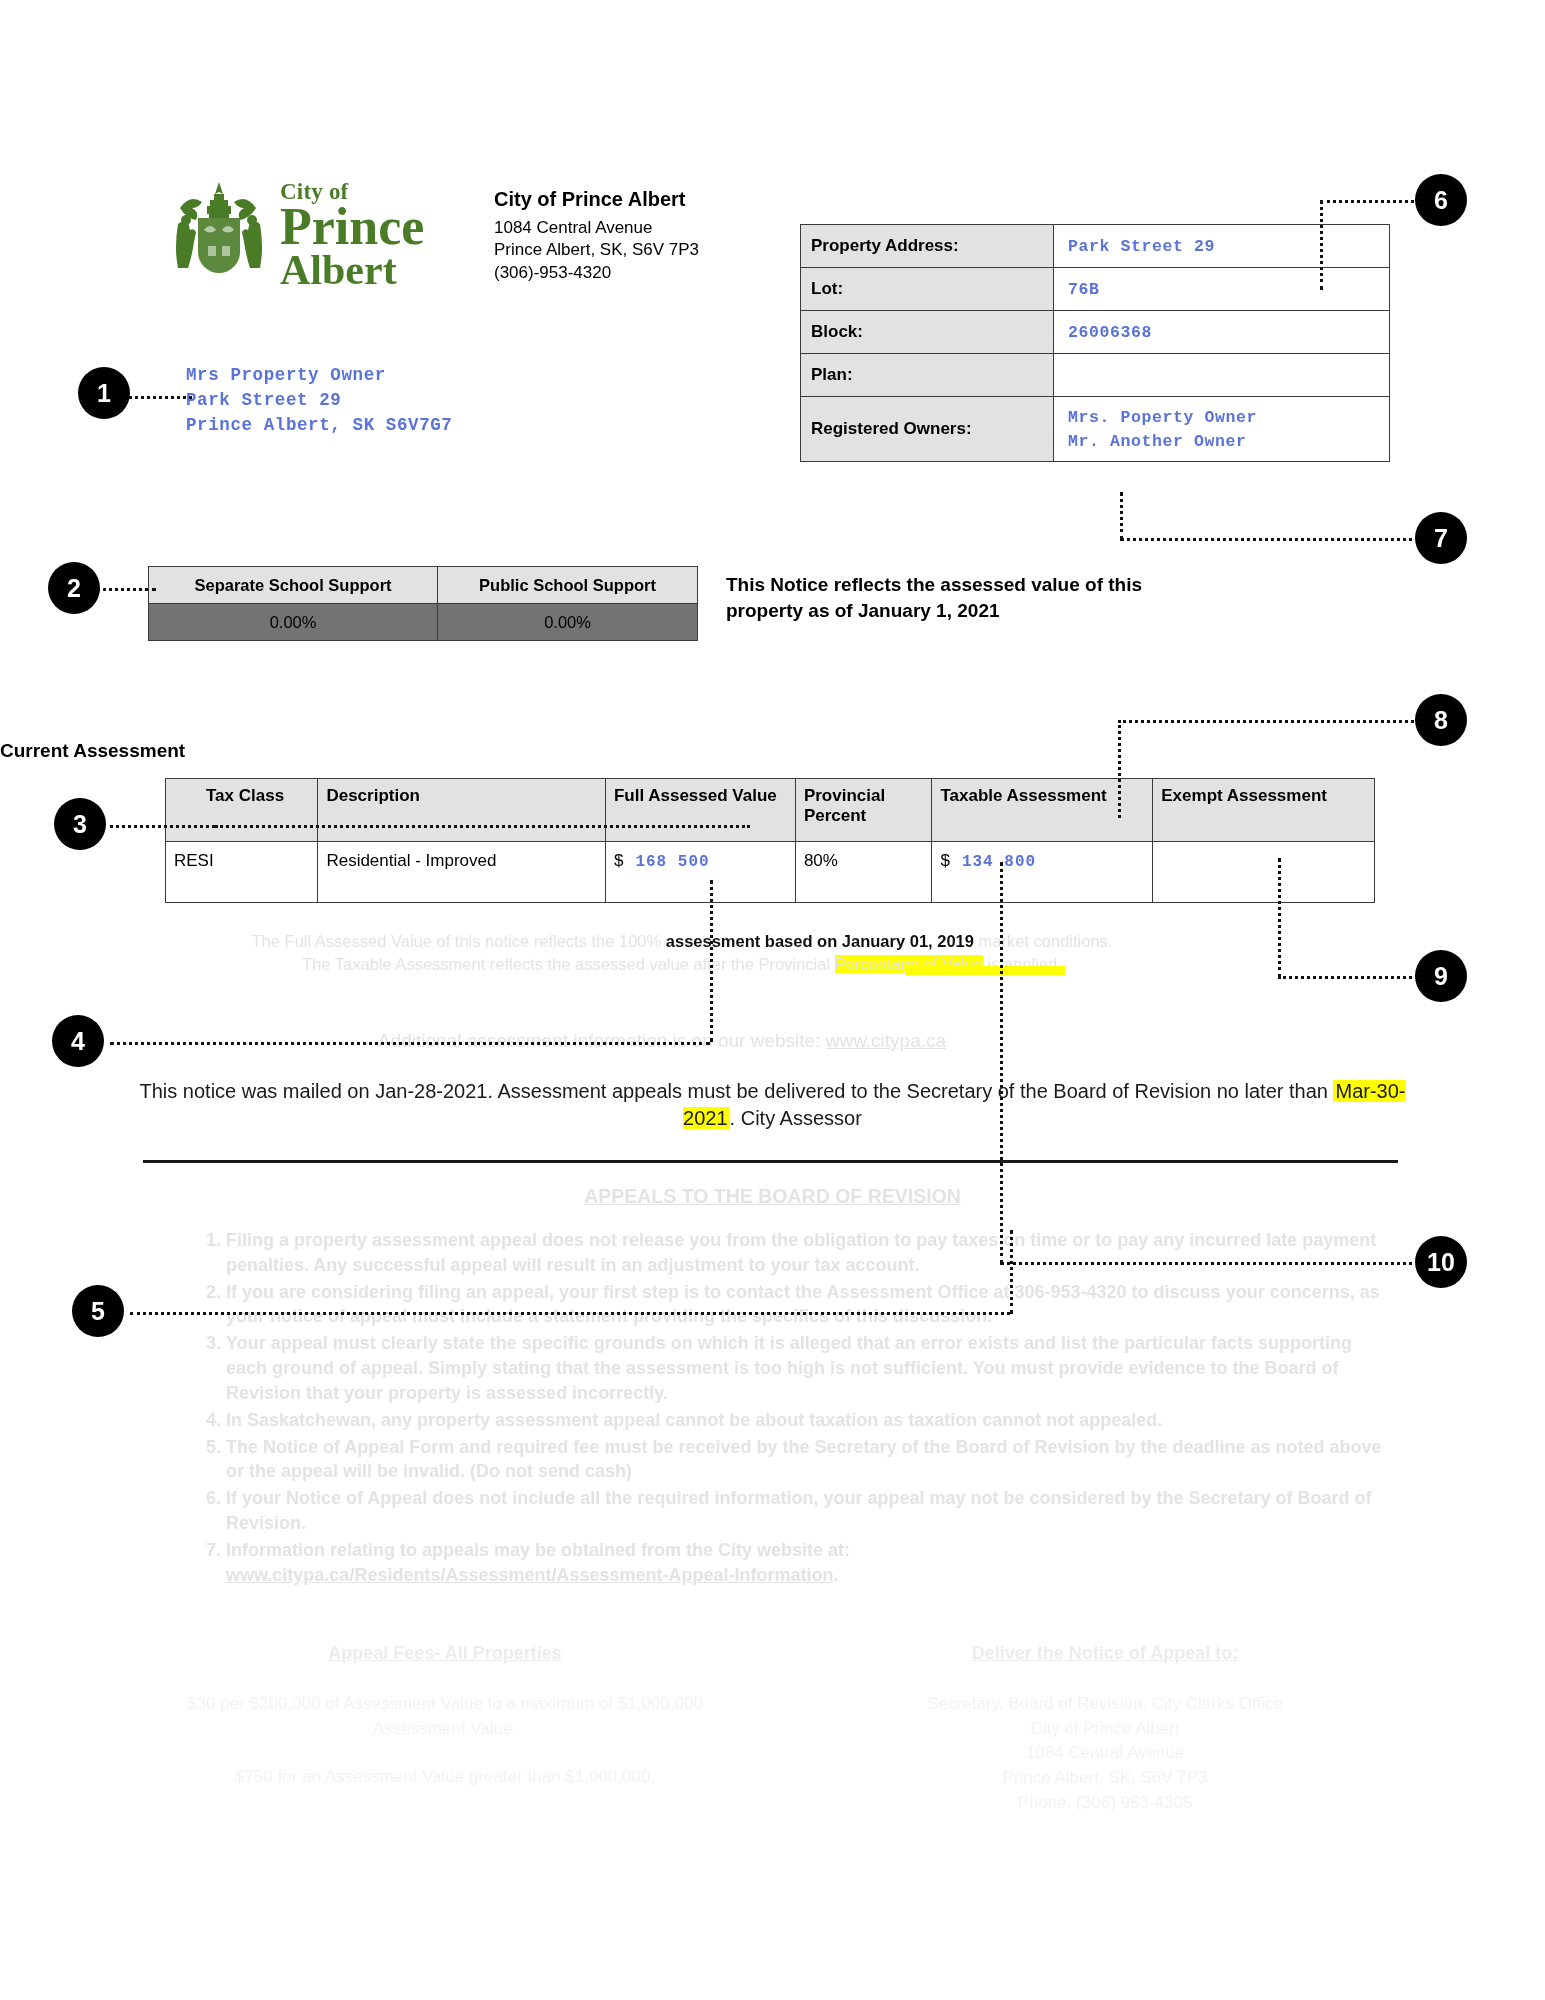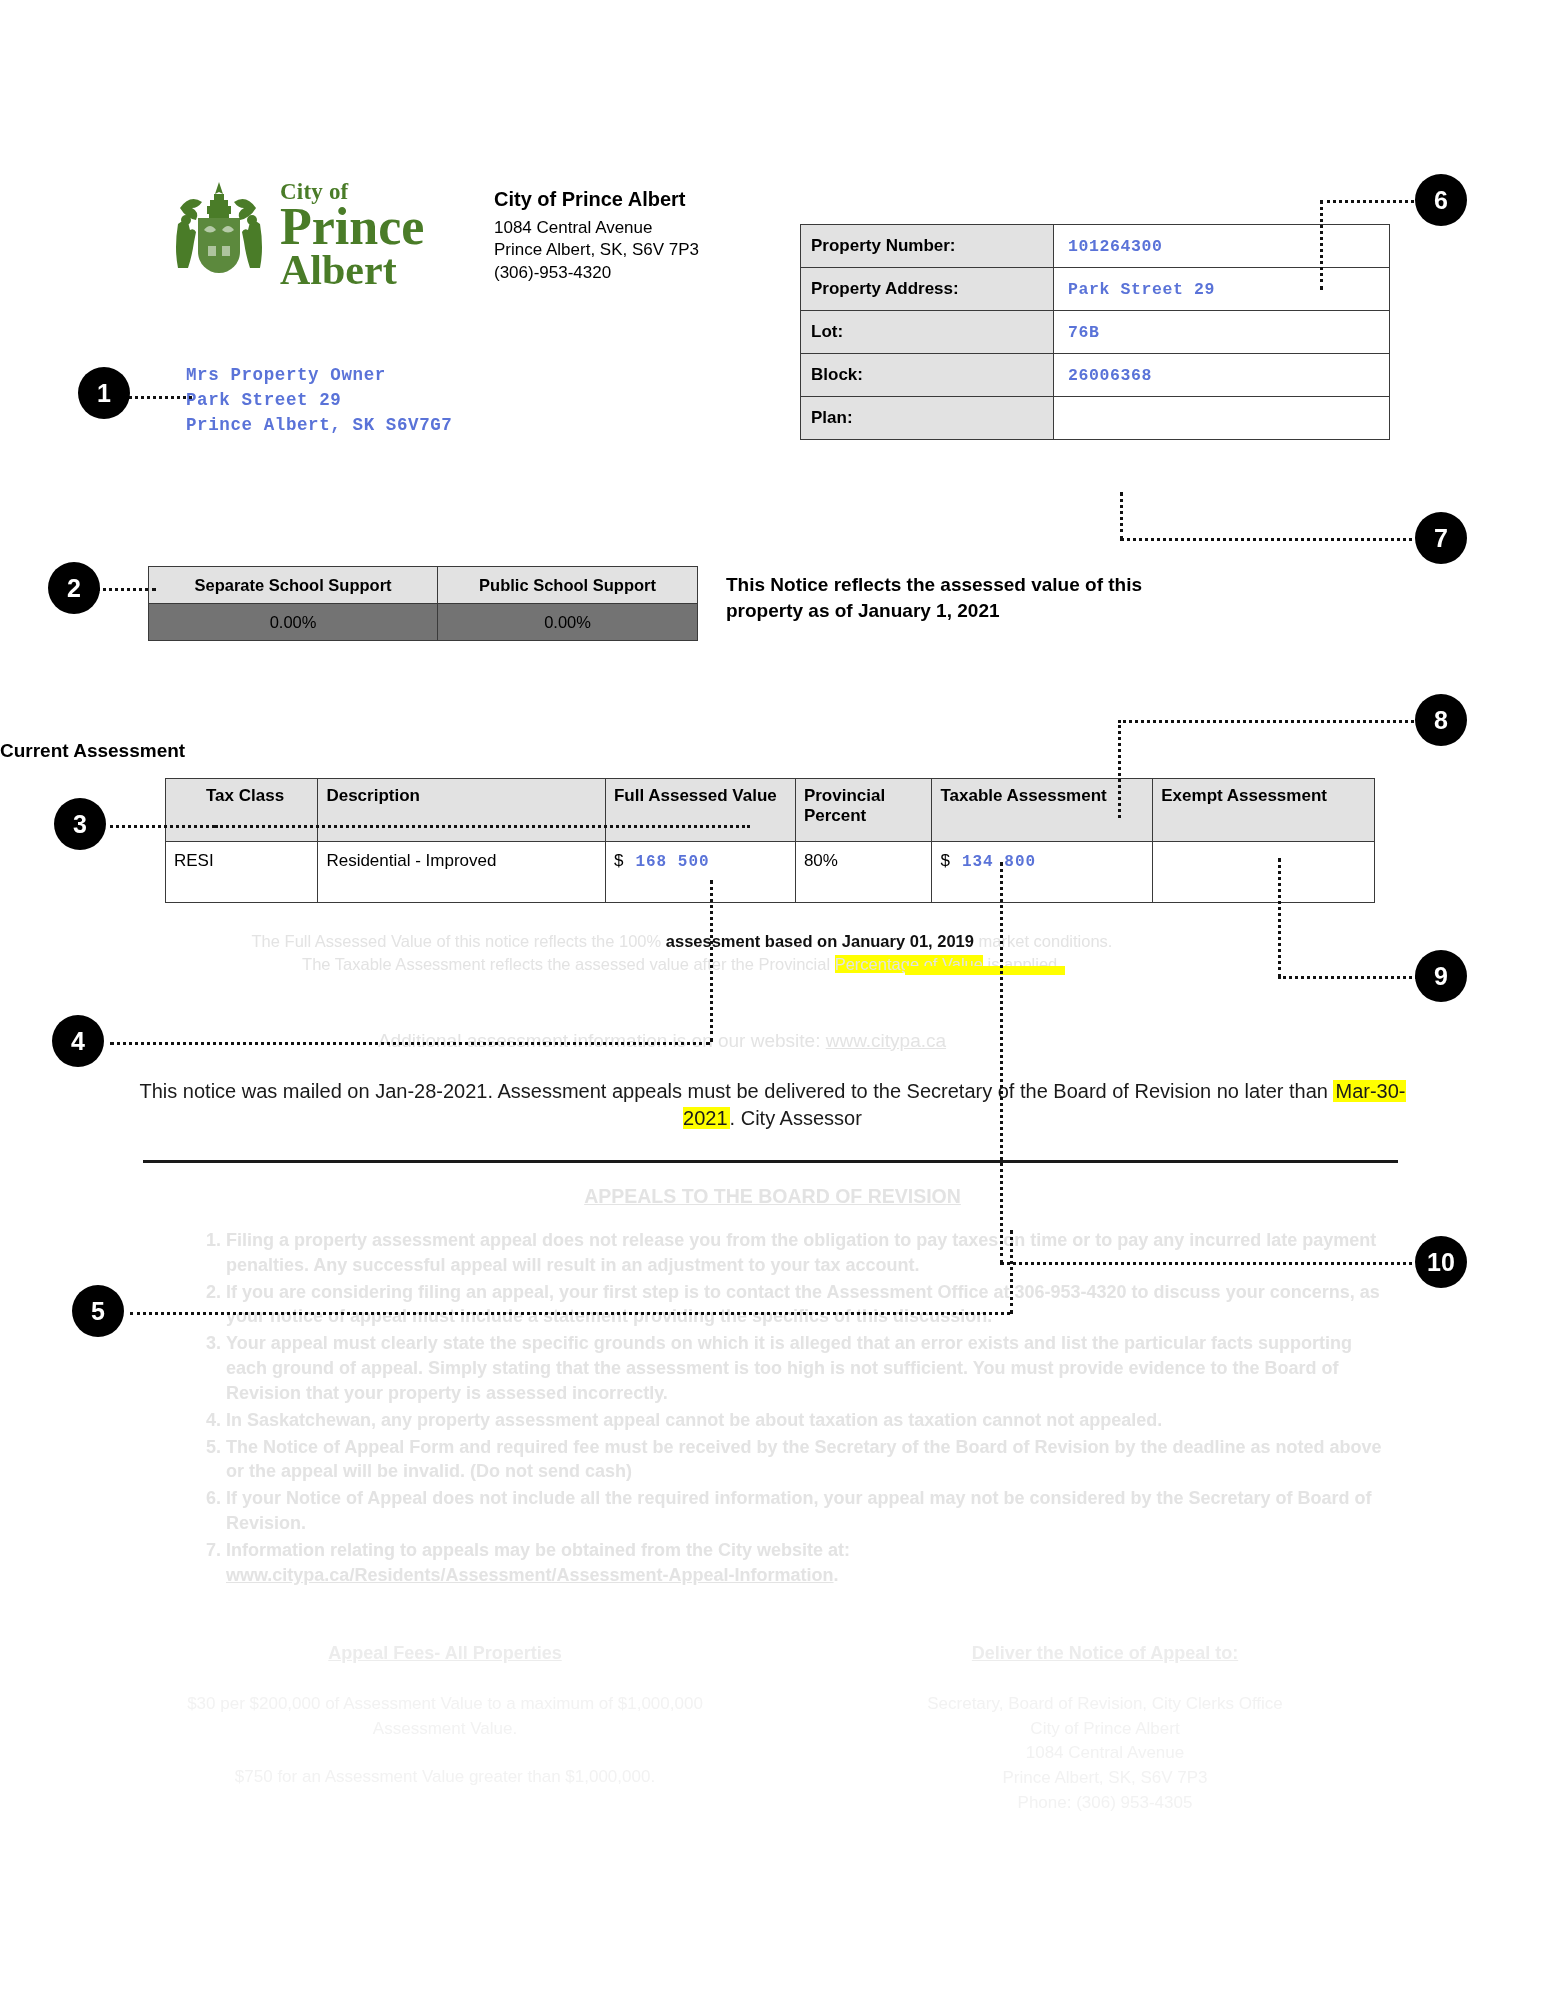--- a/index.html
+++ b/index.html
@@ -146,39 +146,42 @@
 
   <div class="abs" id="mail-block">
     <div>Mrs Property Owner</div>
     <div>Park Street 29</div>
     <div>Prince Albert, SK S6V7G7</div>
   </div>
 
 
   <table class="abs" id="prop-table">
     <tbody>
-        <tr>
-      <td class="k">Property Number:</td>
-      <td class="v">101264300</td>
-    </tr>
     <tr>
       <td class="k">Property Address:</td>
       <td class="v">Park Street 29</td>
     </tr>
     <tr>
       <td class="k">Lot:</td>
       <td class="v">76B</td>
     </tr>
     <tr>
       <td class="k">Block:</td>
       <td class="v">26006368</td>
     </tr>
     <tr>
       <td class="k">Plan:</td>
       <td class="v"></td>
+    </tr>
+    <tr>
+      <td class="k">Registered Owners:</td>
+      <td class="v multi">
+        <div>Mrs. Poperty Owner</div>
+        <div>Mr. Another Owner</div>
+      </td>
     </tr>
   </tbody>
     </table>
 
   <table class="abs" id="school-table">
     <tbody>
         <tr>
       <td class="h">Separate School Support</td>
       <td class="h">Public School Support</td>
     </tr>

